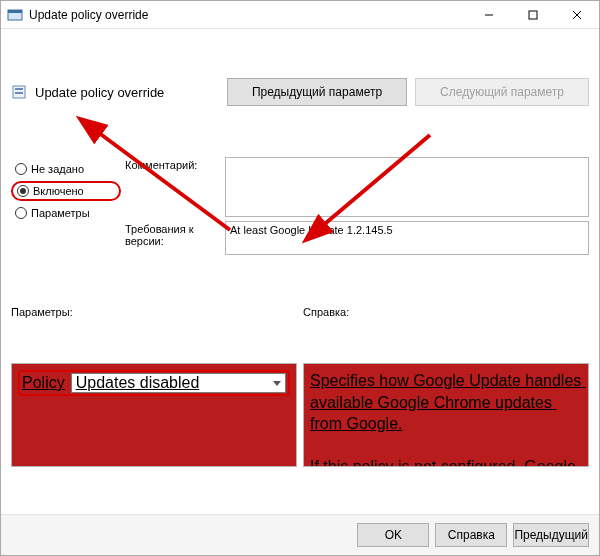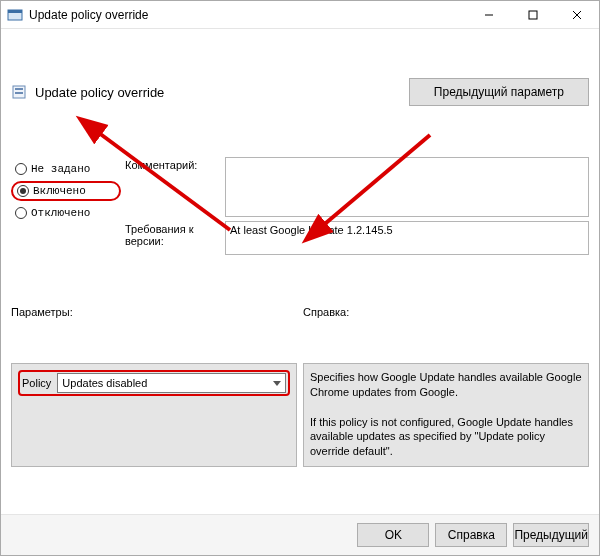--- a/index.html
+++ b/index.html
@@ -75,21 +75,20 @@
 
   
   .upper {
     display: flex;
     padding: 0 10px;
     gap: 4px;
   }
   .state-col {
     width: 110px;
     padding-top: 0;
-    font-family: Liberation Mono, monospace;
   }
   .radio-row {
     display: flex; align-items: center;
     gap: 4px;
     margin: 4px 0;
     padding: 2px 4px;
     border-radius: 10px;
   }
   .radio {
     width: 12px; height: 12px;
@@ -147,24 +146,25 @@
   .lower {
     display: flex;
     padding: 0 10px 6px 10px;
     gap: 6px;
     flex: 1;
     min-height: 0;
     position: relative;
   }
   .pane {
     border: 1px solid #b5b5b5;
-    background: #e5e5e5;
+    background: #b91c1c;
     flex: 1;
     overflow: auto;
-    font-size: 11px;
+    font-size: 16px;
+    text-decoration: underline;
   }
   .pane.left {
     flex: 0 0 286px;
     padding: 6px;
   }
   .policy-row {
     display: flex;
     align-items: center;
     gap: 6px;
     border: 2px solid #d90000;
@@ -257,35 +257,36 @@
   <div class="header">
     <span class="icon">
       <svg viewBox="0 0 16 16">
           <rect x="2" y="2" width="12" height="12" fill="#eef3fa" stroke="#6b8bb5"></rect>
           <rect x="4" y="4" width="8" height="2" fill="#6b8bb5"></rect>
           <rect x="4" y="8" width="8" height="2" fill="#6b8bb5"></rect>
         </svg>
     </span>
     <span class="subtitle">Update policy override</span>
     <div class="navbtn">Предыдущий параметр</div>
+    <div class="navbtn disabled">Следующий параметр</div>
   </div>
 
   <div class="upper">
     <div class="state-col">
       <div class="radio-row">
         <span class="radio"></span>
         <span>Не задано</span>
       </div>
       <div class="radio-row highlight-red">
         <span class="radio checked"></span>
         <span>Включено</span>
       </div>
       <div class="radio-row">
         <span class="radio"></span>
-        <span>Отключено</span>
+        <span>Параметры</span>
       </div>
     </div>
     <div class="right-col">
       <span class="lbl">Комментарий:</span>
       <div class="comment-box"></div>
       <span class="lbl">Требования к версии:</span>
       <div class="version-box">
         <span>At least Google Update 1.2.145.5</span>
       </div>
     </div>

